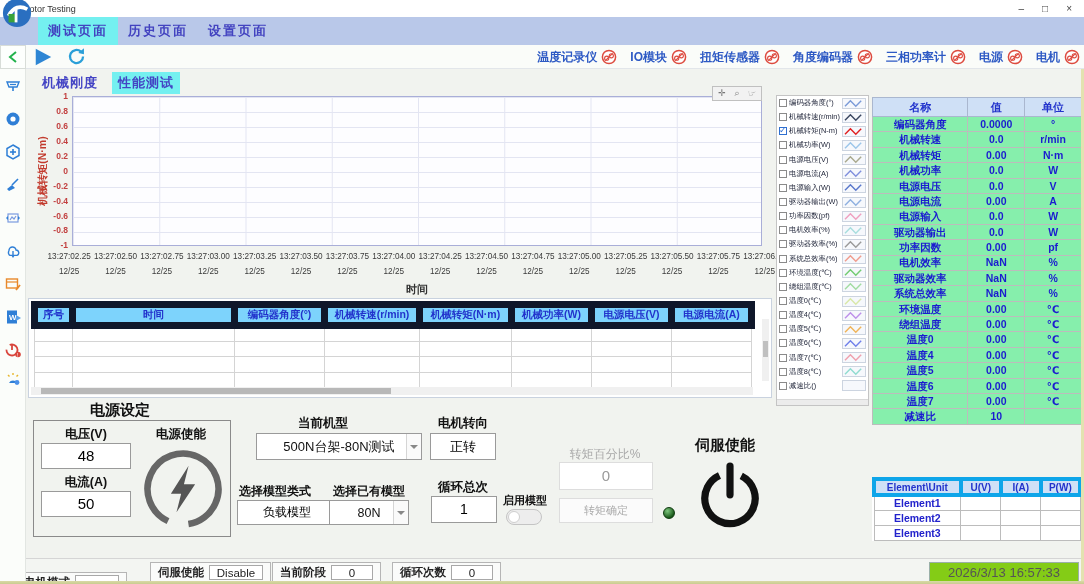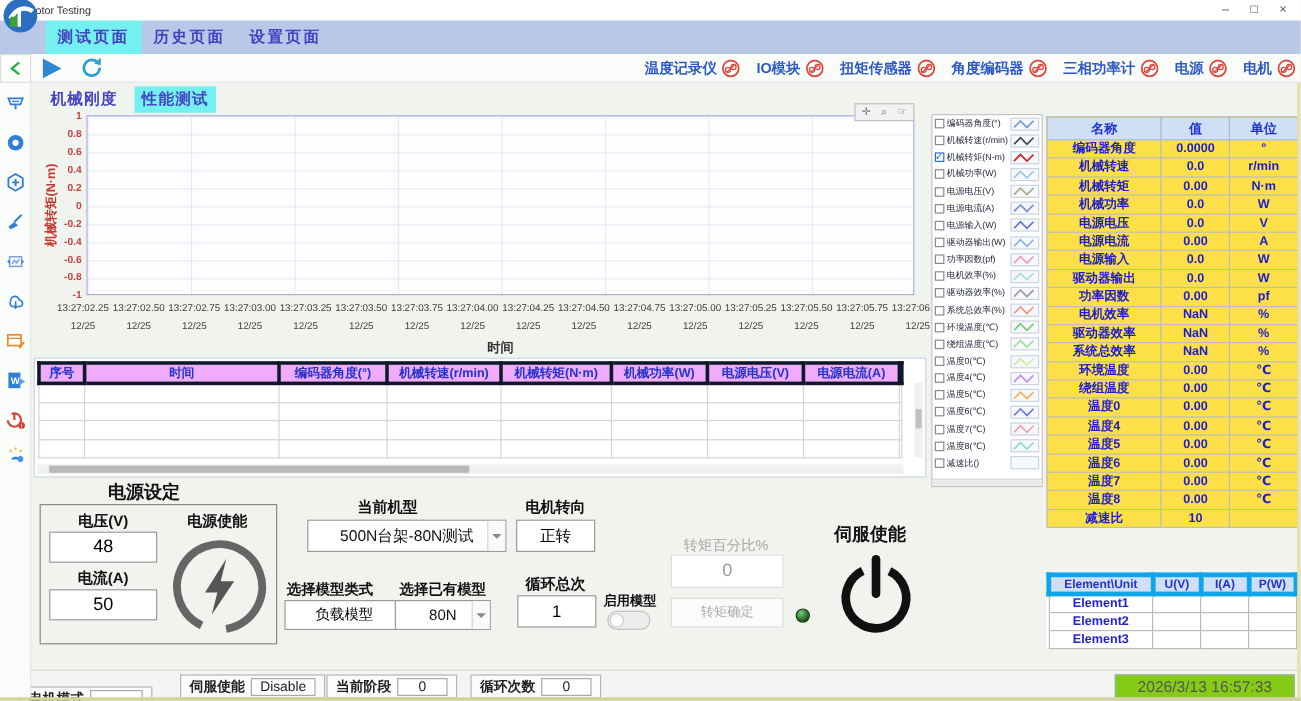--- a/index.html
+++ b/index.html
@@ -60,28 +60,28 @@
   .lg-row { height:14.15px; display:flex; align-items:center; gap:2px; padding:0 2px; cursor:pointer; }
   .cb { width:8px; height:8px; border:1px solid #8a8a8a; background:#fff; flex:none; position:relative; }
   .cb.checked { border-color:#2f6fd0; }
   .cb.checked::after { content:"✓"; position:absolute; left:-1px; top:-3px; font-size:9px; color:#2f6fd0; }
   .lg-label { flex:1; font-size:7.4px; color:#23283c; white-space:nowrap; overflow:hidden; }
   .swatch { width:24px; height:11px; border:1px solid #ccd4e0; background:#f6f8fc; flex:none; display:flex; align-items:center; justify-content:center; }
   .swatch polyline { stroke:var(--c, transparent); }
   .lg-scroll { height:6px; background:#ececec; border-top:1px solid #d8d8d8; margin-top:auto; }
 
   
-  .values { position:absolute; left:872px; top:97px; width:210px; border-collapse:collapse; background:#fde047; }
+  .values { position:absolute; left:872px; top:97px; width:210px; border-collapse:collapse; background:#86efac; }
   .values th { background:#cfe0f6; color:#2233cc; font-size:11px; height:19px; border:1px solid #aab7cf; font-weight:bold; }
   .values td { border:1px solid #bcbcbc; font-size:10.5px; font-weight:bold; color:#1b1bd0; text-align:center; height:15.4px; line-height:1; }
 
   
   .gridwrap { position:absolute; left:28px; top:298px; width:744px; height:100px; background:#fff; border:1px solid #c9d2df; }
   .grid { border-collapse:collapse; table-layout:fixed; width:722px; margin:2px 0 0 2px; }
-  .grid th { background:#f0abfc; color:#2233cc; font-size:10.5px; font-weight:bold; height:17px; border:3px solid #0f172a; overflow:hidden; white-space:nowrap;margin-top:16px; }
+  .grid th { background:#7dd3fc; color:#2233cc; font-size:10.5px; font-weight:bold; height:17px; border:7px solid #0f172a; overflow:hidden; white-space:nowrap;margin-top:16px; }
   .grid td { border:1px solid #d4d4d4; height:15.5px; background:#fff; }
   .vsb { position:absolute; right:2px; top:20px; width:7px; height:62px; background:#f0f0f0; }
   .vsb i { position:absolute; left:1px; top:22px; width:5px; height:16px; background:#c0c0c0; display:block; }
   .hsb { position:absolute; left:2px; bottom:2px; width:722px; height:8px; background:#f0f0f0; }
   .hsb i { position:absolute; left:10px; top:1px; width:350px; height:6px; background:#b8b8b8; display:block; }
 
   
   .lbl-md { position:absolute; text-align:center; font-size:12.5px; font-weight:600; color:#111; }
   .lbl-big { position:absolute; text-align:center; font-size:15px; font-weight:600; color:#111; }
   .inbox { position:absolute; background:#fff; border:1px solid #9a9a9a; text-align:center; }
@@ -693,25 +693,20 @@
           <td>0.00</td>
           <td>℃</td>
         </tr>
 
         <tr>
           <td>温度7</td>
           <td>0.00</td>
           <td>℃</td>
         </tr>
 
-        <tr>
-          <td>温度8</td>
-          <td>0.00</td>
-          <td>℃</td>
-        </tr>
 
         <tr>
           <td>减速比</td>
           <td>10</td>
           <td></td>
         </tr>
 
     </tbody>
   </table>
 

